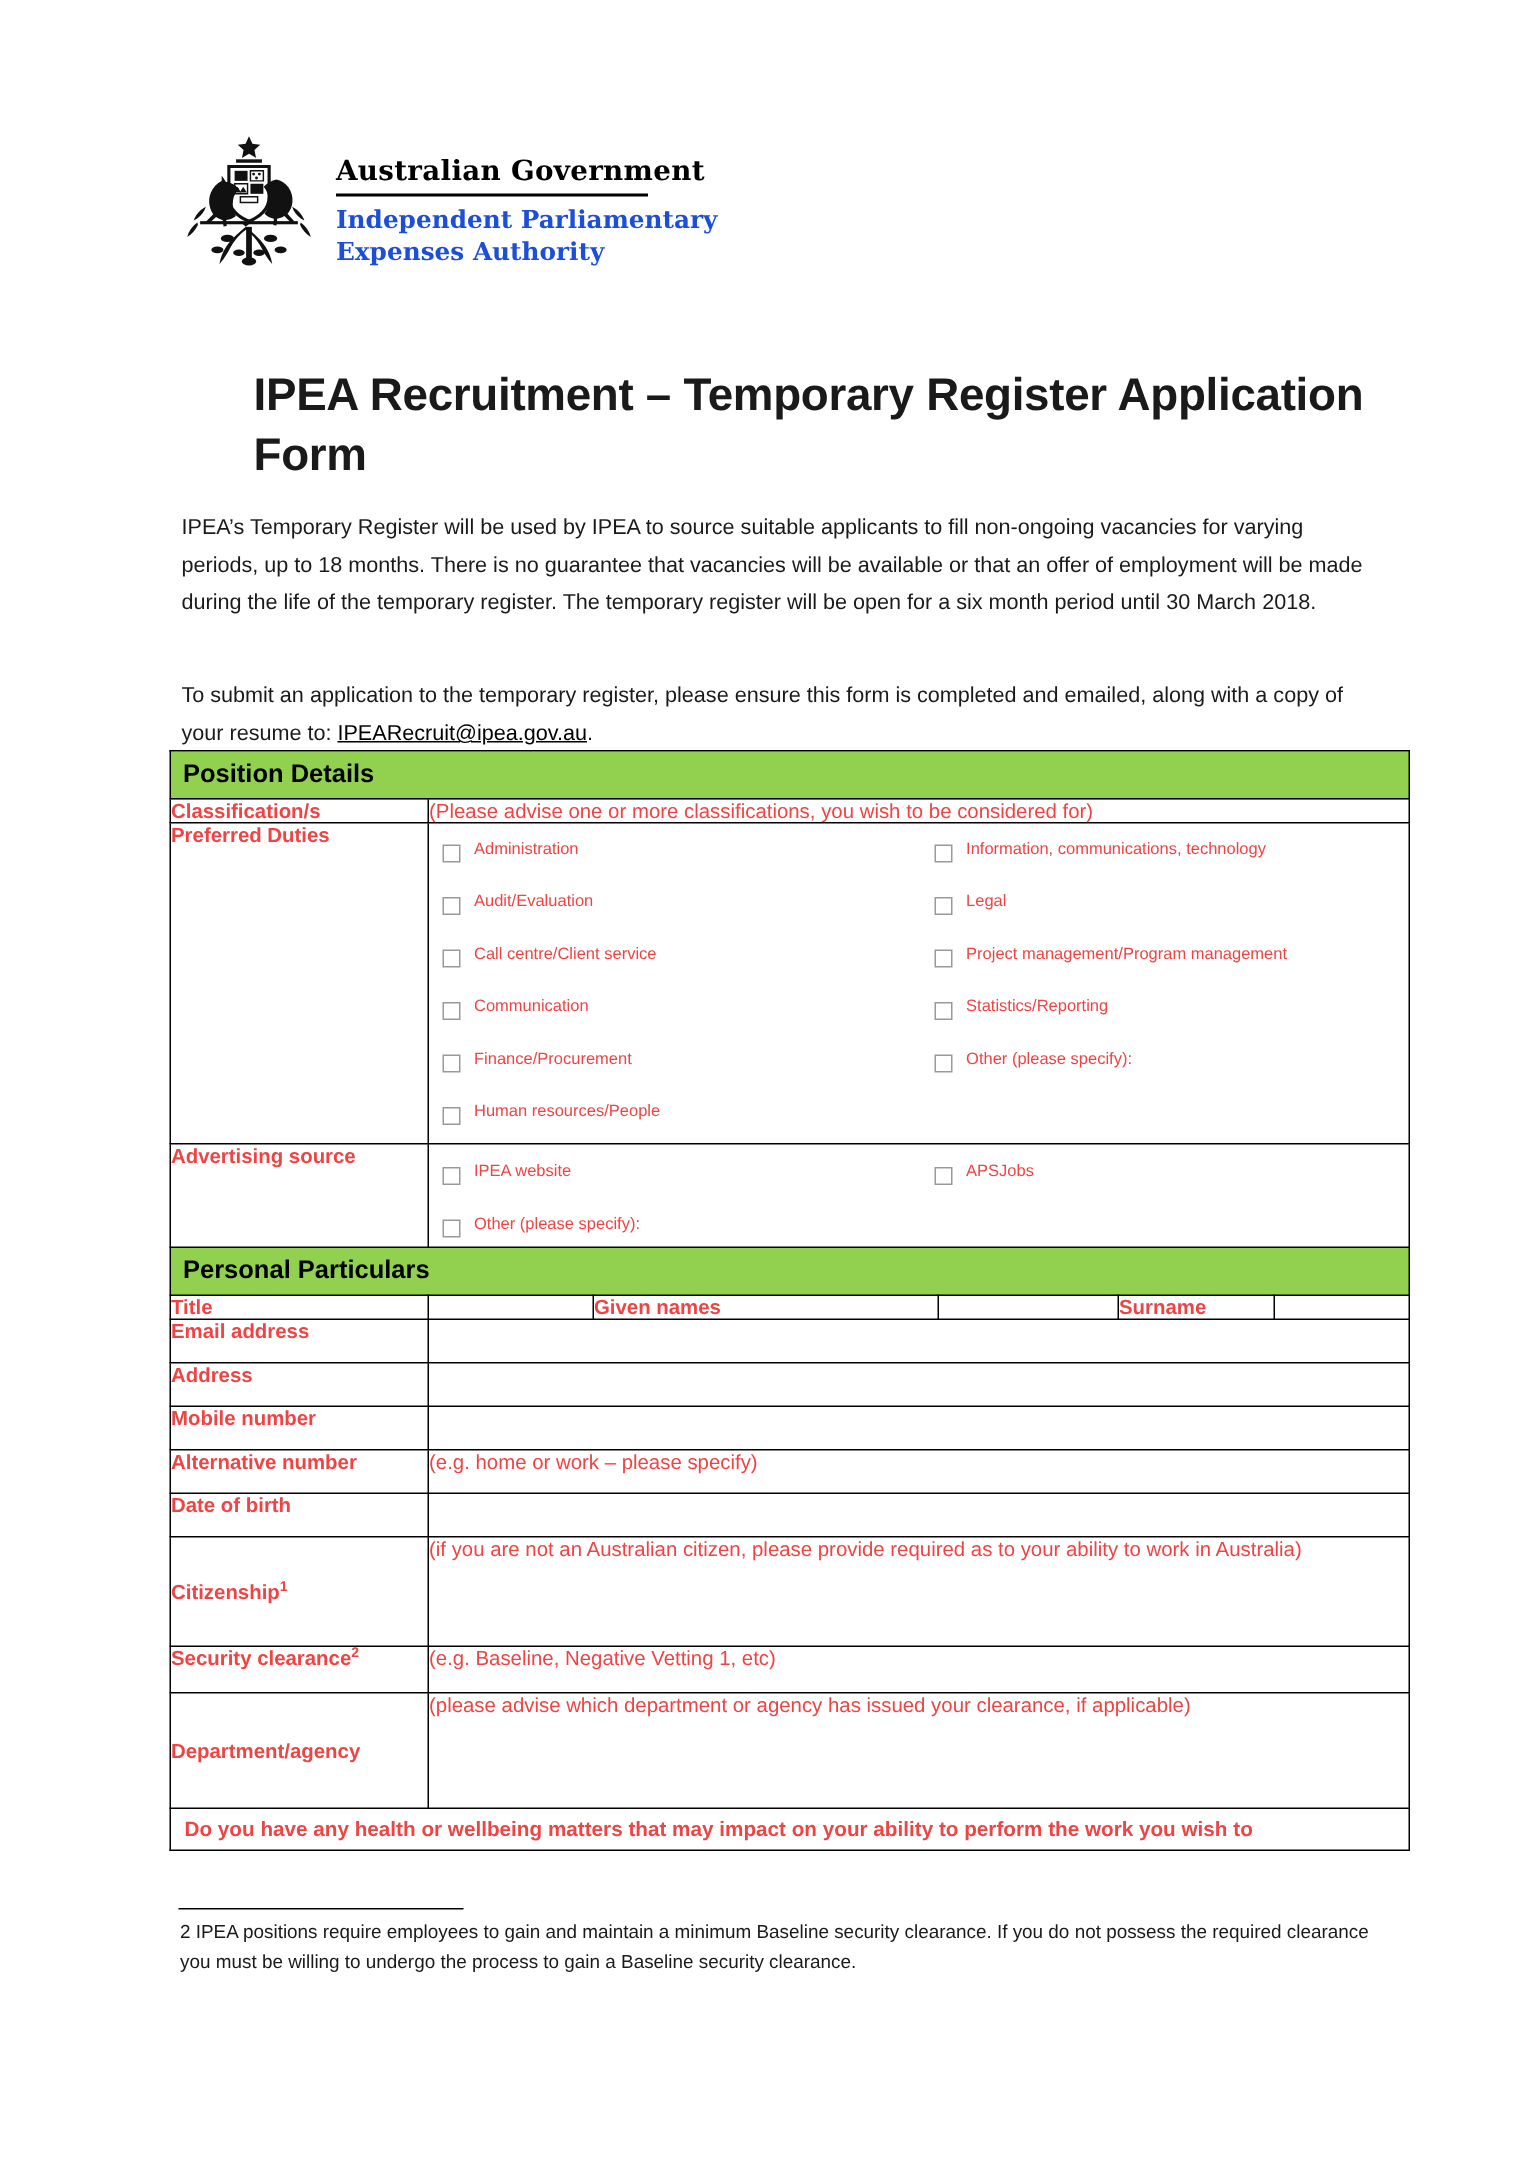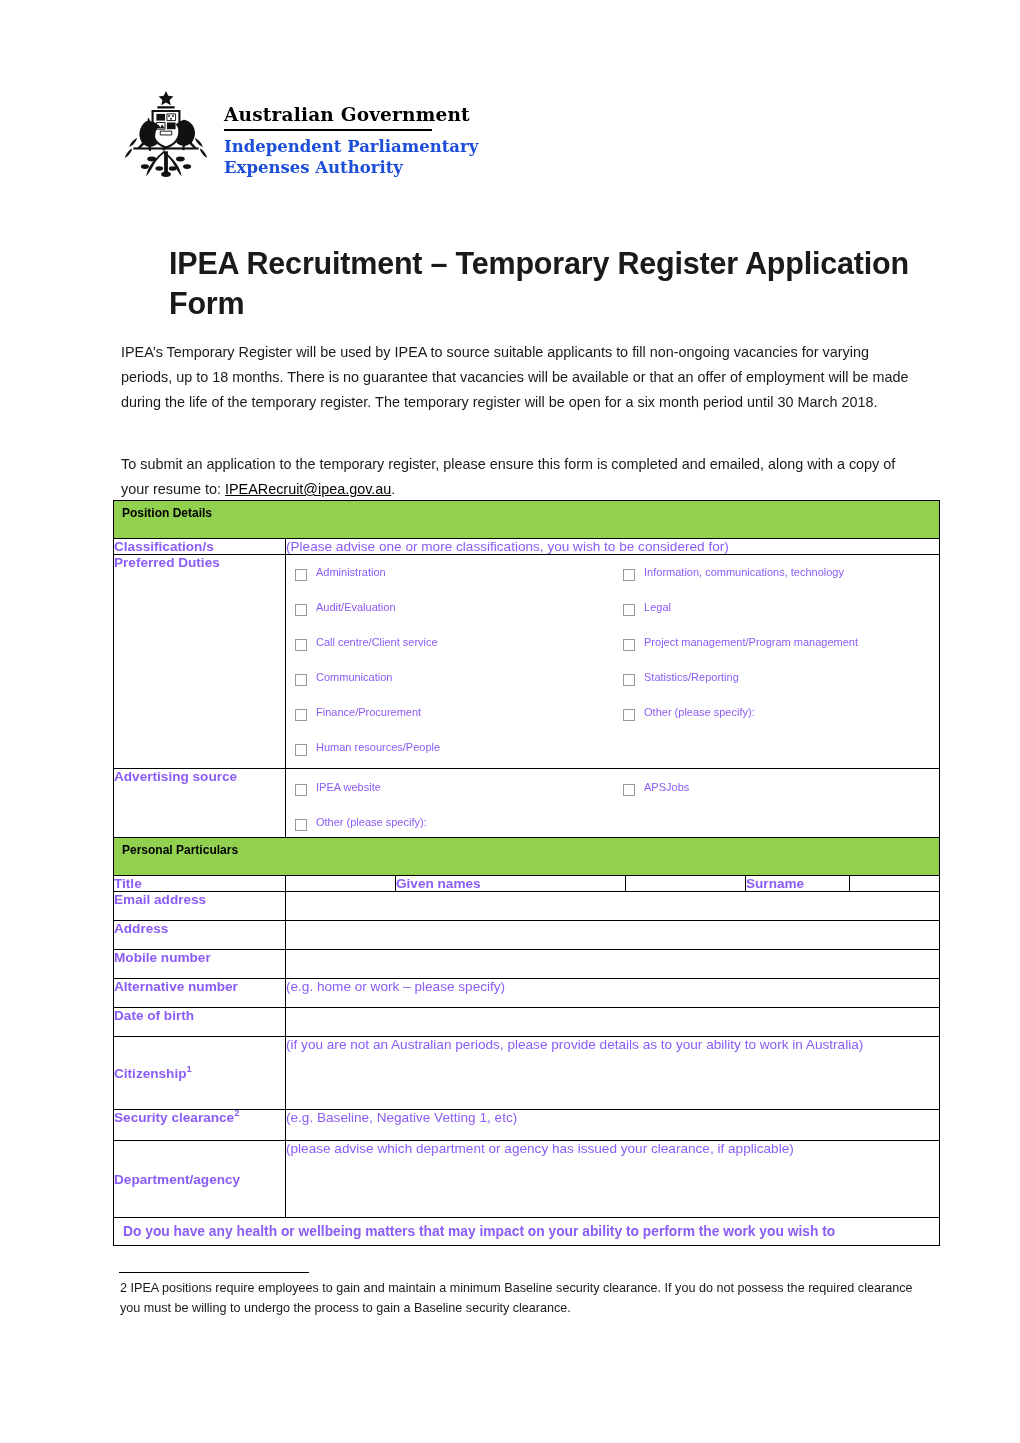--- a/index.html
+++ b/index.html
@@ -100,27 +100,27 @@
     top: 500px;
     width: 826px;
     border-collapse: collapse;
     table-layout: fixed;
   }
   .form-table td {
     border: 1.6px solid #000;
     padding: 0;
     vertical-align: top;
     font-size: 13.6px;
-    color: #8b5cf6;
+    color: #ef4444;
   }
   .section-head td {
     background: #92D050;
-    font-size: 12px;
-    font-weight: bold;
-    padding: 5px 8px 18px 8px;
+    font-size: 17px;
+    font-weight: bold;
+    padding: 5px 8px 6px 8px;
     border: 1.6px solid #000;
     color: #000;
   }
   .lbl {
     font-weight: bold;
     font-size: 13.4px;
     padding: 5px 6px 5px 8px;
   }
   .lbl-bottom {
     font-weight: bold;
@@ -400,21 +400,21 @@
       <td colspan="5" class="hint">(e.g. home or work – please specify)</td>
     </tr>
 
     <tr>
       <td class="lbl-bottom" style="height:28px">Date of birth</td>
       <td colspan="5" class="cellpad"></td>
     </tr>
 
     <tr>
       <td class="lbl" style="height:72px; vertical-align:middle"><span>Citizenship</span><sup>1</sup></td>
-      <td colspan="5" class="hint">(if you are not an Australian periods, please provide details as to your ability to work in Australia)</td>
+      <td colspan="5" class="hint">(if you are not an Australian citizen, please provide required as to your ability to work in Australia)</td>
     </tr>
 
     <tr>
       <td class="lbl-bottom" style="height:30px"><span>Security clearance</span><sup>2</sup></td>
       <td colspan="5" class="hint">(e.g. Baseline, Negative Vetting 1, etc)</td>
     </tr>
 
     <tr>
       <td class="lbl" style="height:76px; vertical-align:middle">Department/agency</td>
       <td colspan="5" class="hint">(please advise which department or agency has issued your clearance, if applicable)</td>

